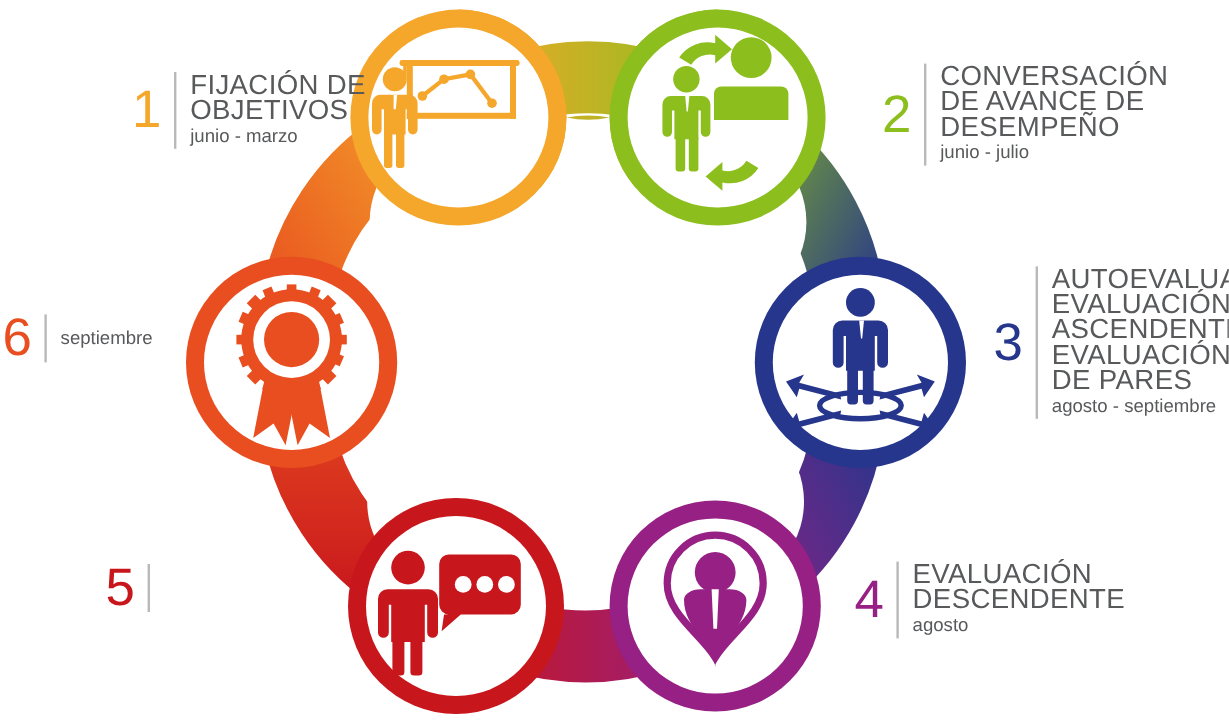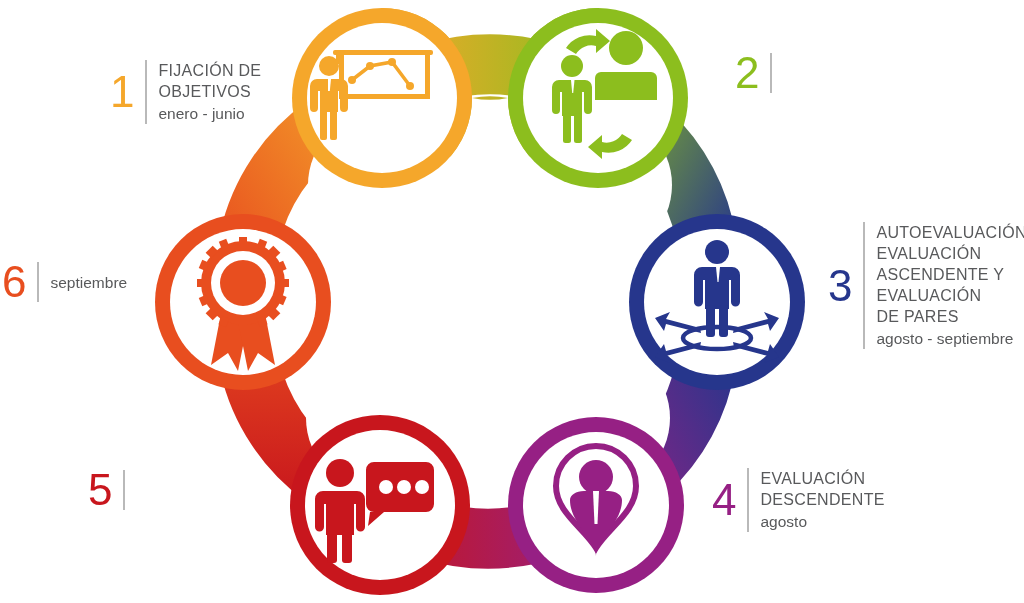--- a/index.html
+++ b/index.html
@@ -16,21 +16,21 @@
   .label{position:absolute;display:flex;align-items:center;}
   .label .num{
     font-size:44px;line-height:40px;font-weight:400;
     font-family:"Liberation Sans", sans-serif;
   }
   .label .divider{
     width:2px;background:#b9b9b9;margin:0 11px;align-self:stretch;
   }
   .label .txt{display:flex;flex-direction:column;justify-content:center;}
   .label .title{
-    font-size:16px;line-height:21px;color:#58595b;letter-spacing:0.3px;
+    font-size:23px;line-height:21px;color:#58595b;letter-spacing:0.3px;
     white-space:pre-line;
   }
   .label .sub{
     font-size:15.5px;line-height:20px;color:#58595b;margin-top:2px;
   }
   .label.right{text-align:left;}
   .label.left .txt{align-items:flex-start;}
 
   
   #label-1{left:110px;top:60px;}
@@ -234,27 +234,33 @@
       </g>
     </g>
   </svg>
 
   <div class="label left" id="label-1">
     <div class="num" style="color:#F5A72B">1</div>
     <div class="divider"></div>
     <div class="txt">
       <div class="title">FIJACIÓN DE
 OBJETIVOS</div>
-      <div class="sub">enero - junio</div>
+      <div class="sub">junio - marzo</div>
     </div>
   </div>
 
   <div class="label right" id="label-2">
     <div class="num" style="color:#8CBE1E">2</div>
     <div class="divider"></div>
+    <div class="txt">
+      <div class="title">CONVERSACIÓN
+DE AVANCE DE
+DESEMPEÑO</div>
+      <div class="sub">junio - julio</div>
+    </div>
   </div>
 
   <div class="label right" id="label-3">
     <div class="num" style="color:#26368C">3</div>
     <div class="divider"></div>
     <div class="txt">
       <div class="title">AUTOEVALUACIÓN,
 EVALUACIÓN
 ASCENDENTE Y
 EVALUACIÓN

